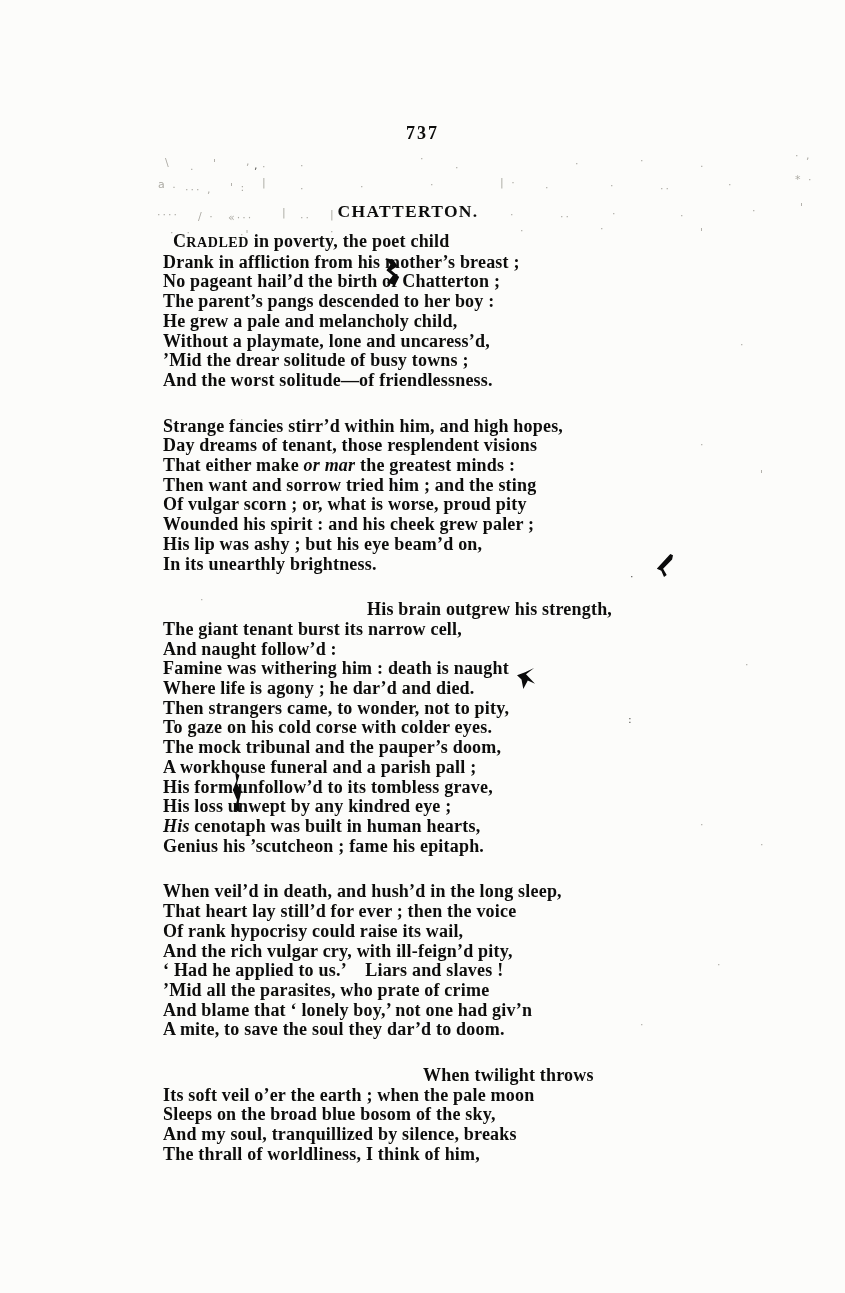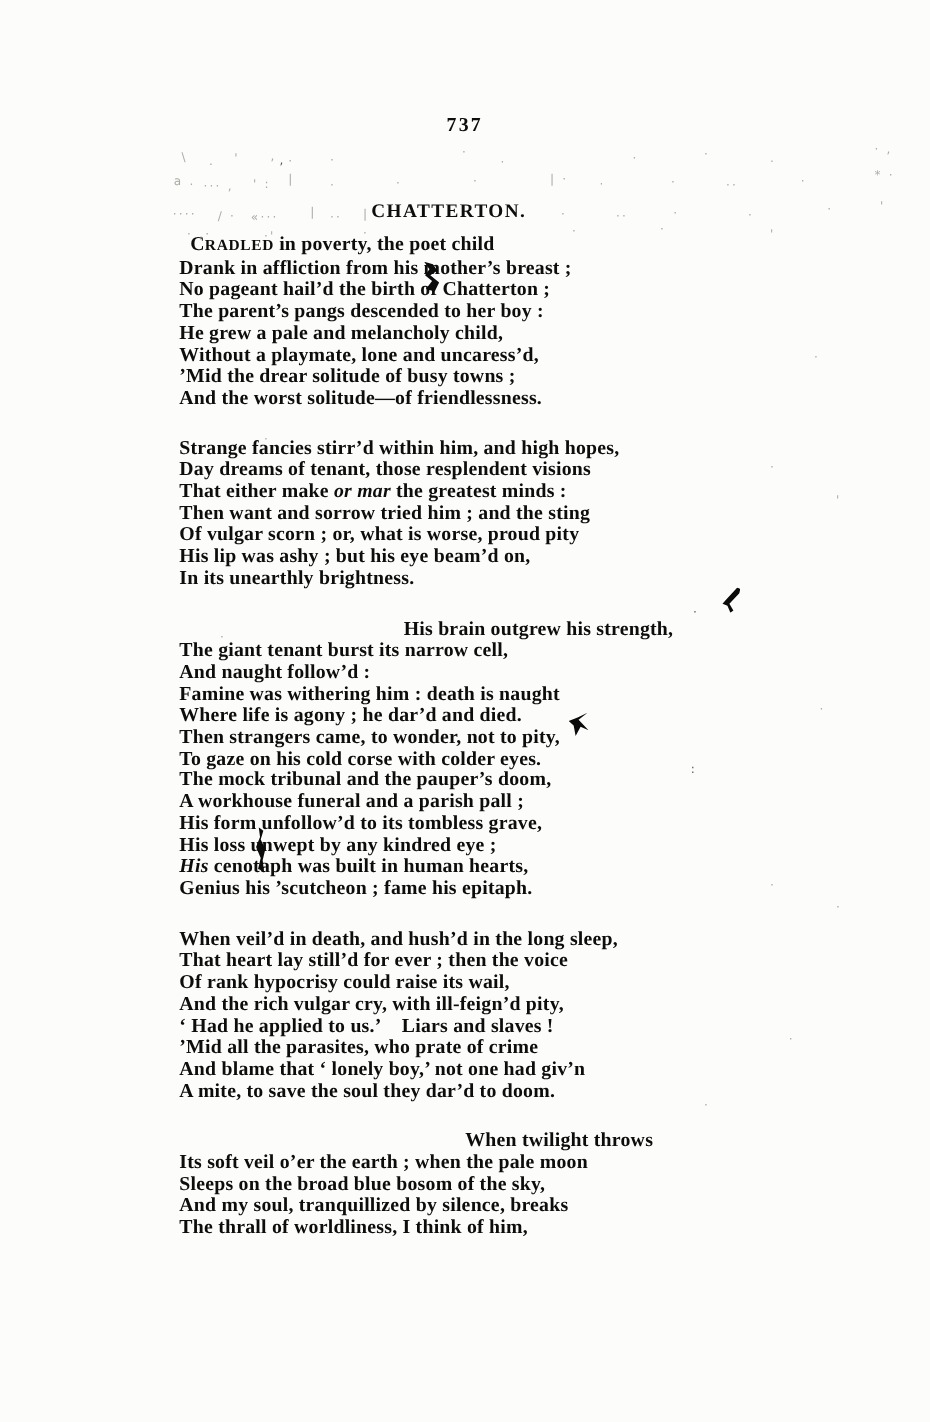--- a/index.html
+++ b/index.html
@@ -3,21 +3,21 @@
 <meta charset="utf-8">
 <style>
   html,body{margin:0;padding:0;}
   body{
     width:845px;height:1293px;
     background:var(--paper,#fcfcfa);
     font-family:"Liberation Serif",serif;
     color:var(--ink,#0d0d0c);
     position:relative;overflow:hidden;
   }
-  .page{position:absolute;inset:0;}
+  .page{position:absolute;inset:0;margin-top:20px;}
   .page-number{
     position:absolute;top:103px;left:0;width:845px;
     text-align:center;font-weight:700;font-size:18px;letter-spacing:2px;
   }
   .poem-title{
     position:absolute;top:181px;left:163px;width:490px;
     text-align:center;font-weight:700;font-size:17.5px;letter-spacing:1.3px;
   }
   #poem{
     position:absolute;left:163px;top:212px;width:505px;
@@ -62,20 +62,21 @@
         <div class="poem-line"><span>Without a playmate, lone and uncaress’d,</span></div>
         <div class="poem-line"><span>’Mid the drear solitude of busy towns ;</span></div>
         <div class="poem-line"><span>And the worst solitude—of friendlessness.</span></div>
       </div>
       <div class="stanza">
         <div class="poem-line"><span>Strange fancies stirr’d within him, and high hopes,</span></div>
         <div class="poem-line"><span>Day dreams of tenant, those resplendent visions</span></div>
         <div class="poem-line"><span>That either make </span><span class="it">or mar</span><span> the greatest minds :</span></div>
         <div class="poem-line"><span>Then want and sorrow tried him ; and the sting</span></div>
         <div class="poem-line"><span>Of vulgar scorn ; or, what is worse, proud pity</span></div>
+        <div class="poem-line"><span>Wounded his spirit : and his cheek grew paler ;</span></div>
         <div class="poem-line"><span>His lip was ashy ; but his eye beam’d on,</span></div>
         <div class="poem-line"><span>In its unearthly brightness.</span></div>
       </div>
       <div class="stanza">
         <div class="poem-line" style="margin-left: 204px;"><span>His brain outgrew his strength,</span></div>
         <div class="poem-line"><span>The giant tenant burst its narrow cell,</span></div>
         <div class="poem-line"><span>And naught follow’d :</span></div>
         <div class="poem-line"><span>Famine was withering him : death is naught</span></div>
         <div class="poem-line"><span>Where life is agony ; he dar’d and died.</span></div>
         <div class="poem-line"><span>Then strangers came, to wonder, not to pity,</span></div>

